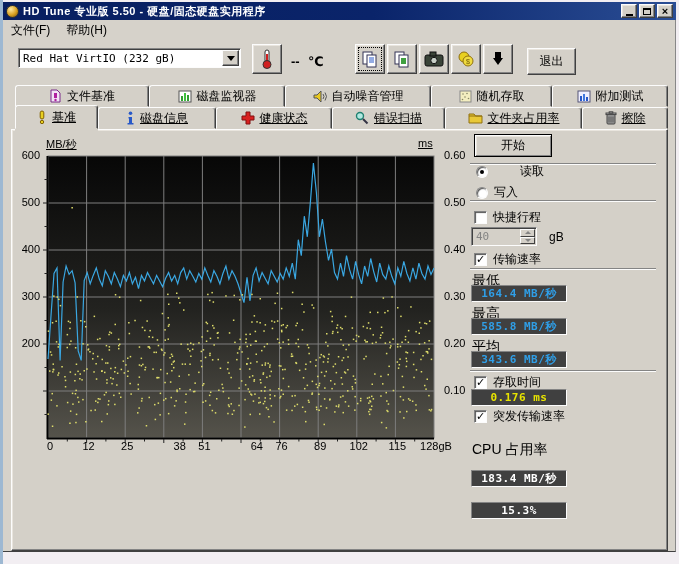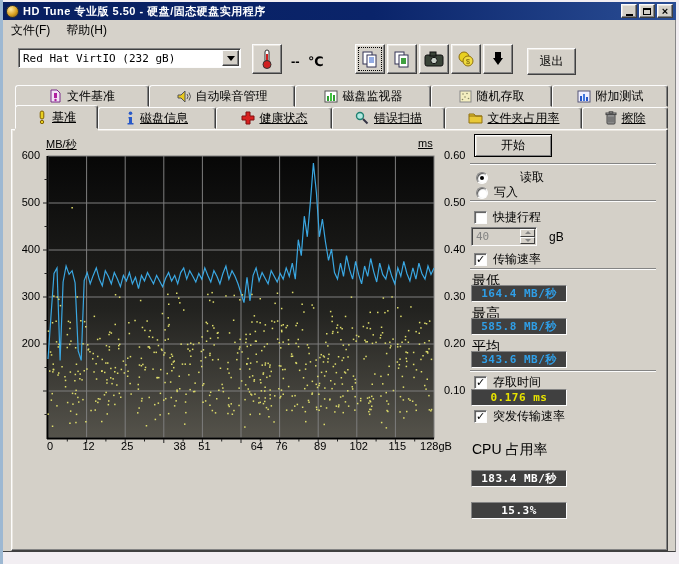--- a/index.html
+++ b/index.html
@@ -183,39 +183,39 @@
     <div class="tab" style="width:134px;">
       <span class="ticon">
         <svg width="13" height="14" viewBox="0 0 13 14">
             <path d="M2 1h6l3 3v9H2z" fill="#f0e4f4" stroke="#7a2a8a"></path>
             <rect x="5" y="4" width="3" height="5" fill="#b020a0"></rect>
             <circle cx="6.5" cy="11" r="1.2" fill="#b020a0"></circle>
           </svg>
       </span>
       <span>文件基准</span>
     </div>
-    <div class="tab" style="width:146px;">
-      <span class="ticon">
-        <svg width="14" height="13" viewBox="0 0 14 13">
-            <polygon points="1,5 4,5 8,1 8,12 4,8 1,8" fill="#e8c820" stroke="#555"></polygon>
-            <path d="M10 4q2 2.5 0 5M12 2.5q3 4 0 8" stroke="#555" fill="none"></path>
-          </svg>
-      </span>
-      <span>自动噪音管理</span>
-    </div>
     <div class="tab" style="width:136px;">
       <span class="ticon">
         <svg width="14" height="13" viewBox="0 0 14 13">
             <rect x="1" y="1" width="12" height="11" fill="#fff" stroke="#555"></rect>
             <rect x="3" y="6" width="2" height="5" fill="#30a030"></rect>
             <rect x="6" y="3" width="2" height="8" fill="#40c040"></rect>
             <rect x="9" y="5" width="2" height="6" fill="#30a030"></rect>
           </svg>
       </span>
       <span>磁盘监视器</span>
+    </div>
+    <div class="tab" style="width:146px;">
+      <span class="ticon">
+        <svg width="14" height="13" viewBox="0 0 14 13">
+            <polygon points="1,5 4,5 8,1 8,12 4,8 1,8" fill="#e8c820" stroke="#555"></polygon>
+            <path d="M10 4q2 2.5 0 5M12 2.5q3 4 0 8" stroke="#555" fill="none"></path>
+          </svg>
+      </span>
+      <span>自动噪音管理</span>
     </div>
     <div class="tab" style="width:121px;">
       <span class="ticon">
         <svg width="13" height="13" viewBox="0 0 13 13">
             <rect x="1" y="1" width="11" height="11" fill="#f4eec0" stroke="#888"></rect>
             <circle cx="4" cy="4" r=".8" fill="#886"></circle>
             <circle cx="8" cy="3.5" r=".8" fill="#886"></circle>
             <circle cx="6" cy="7" r=".8" fill="#886"></circle>
             <circle cx="9.5" cy="8.5" r=".8" fill="#886"></circle>
             <circle cx="3.5" cy="9.5" r=".8" fill="#886"></circle>
@@ -1035,21 +1035,21 @@
         <rect x="233.3" y="271.2" width="1.5" height="1.5" fill="#dedc6a"></rect>
         <rect x="199.4" y="188.6" width="1.5" height="1.5" fill="#dedc6a"></rect>
         <rect x="129.3" y="207.0" width="1.5" height="1.5" fill="#dedc6a"></rect>
         <rect x="12.5" y="213.4" width="1.5" height="1.5" fill="#dedc6a"></rect>
         <rect x="31.4" y="57.0" width="1.5" height="1.5" fill="#dedc6a"></rect>
       </svg>
 
     <div class="startbtn">开始</div>
     <div class="sep" style="top:33px;"></div>
 
-    <div class="ctl-row" style="left:464px; top:39px;gap:32px;">
+    <div class="ctl-row" style="left:464px; top:33px;gap:32px;">
       <span class="radio sel"></span>
       <span>读取</span>
     </div>
     <div class="ctl-row" style="left:464px; top:54px;justify-content:space-between;">
       <span class="radio"></span>
       <span>写入</span>
     </div>
     <div class="sep" style="top:70px;"></div>
 
     <div class="ctl-row" style="left:462px; top:79px;">

